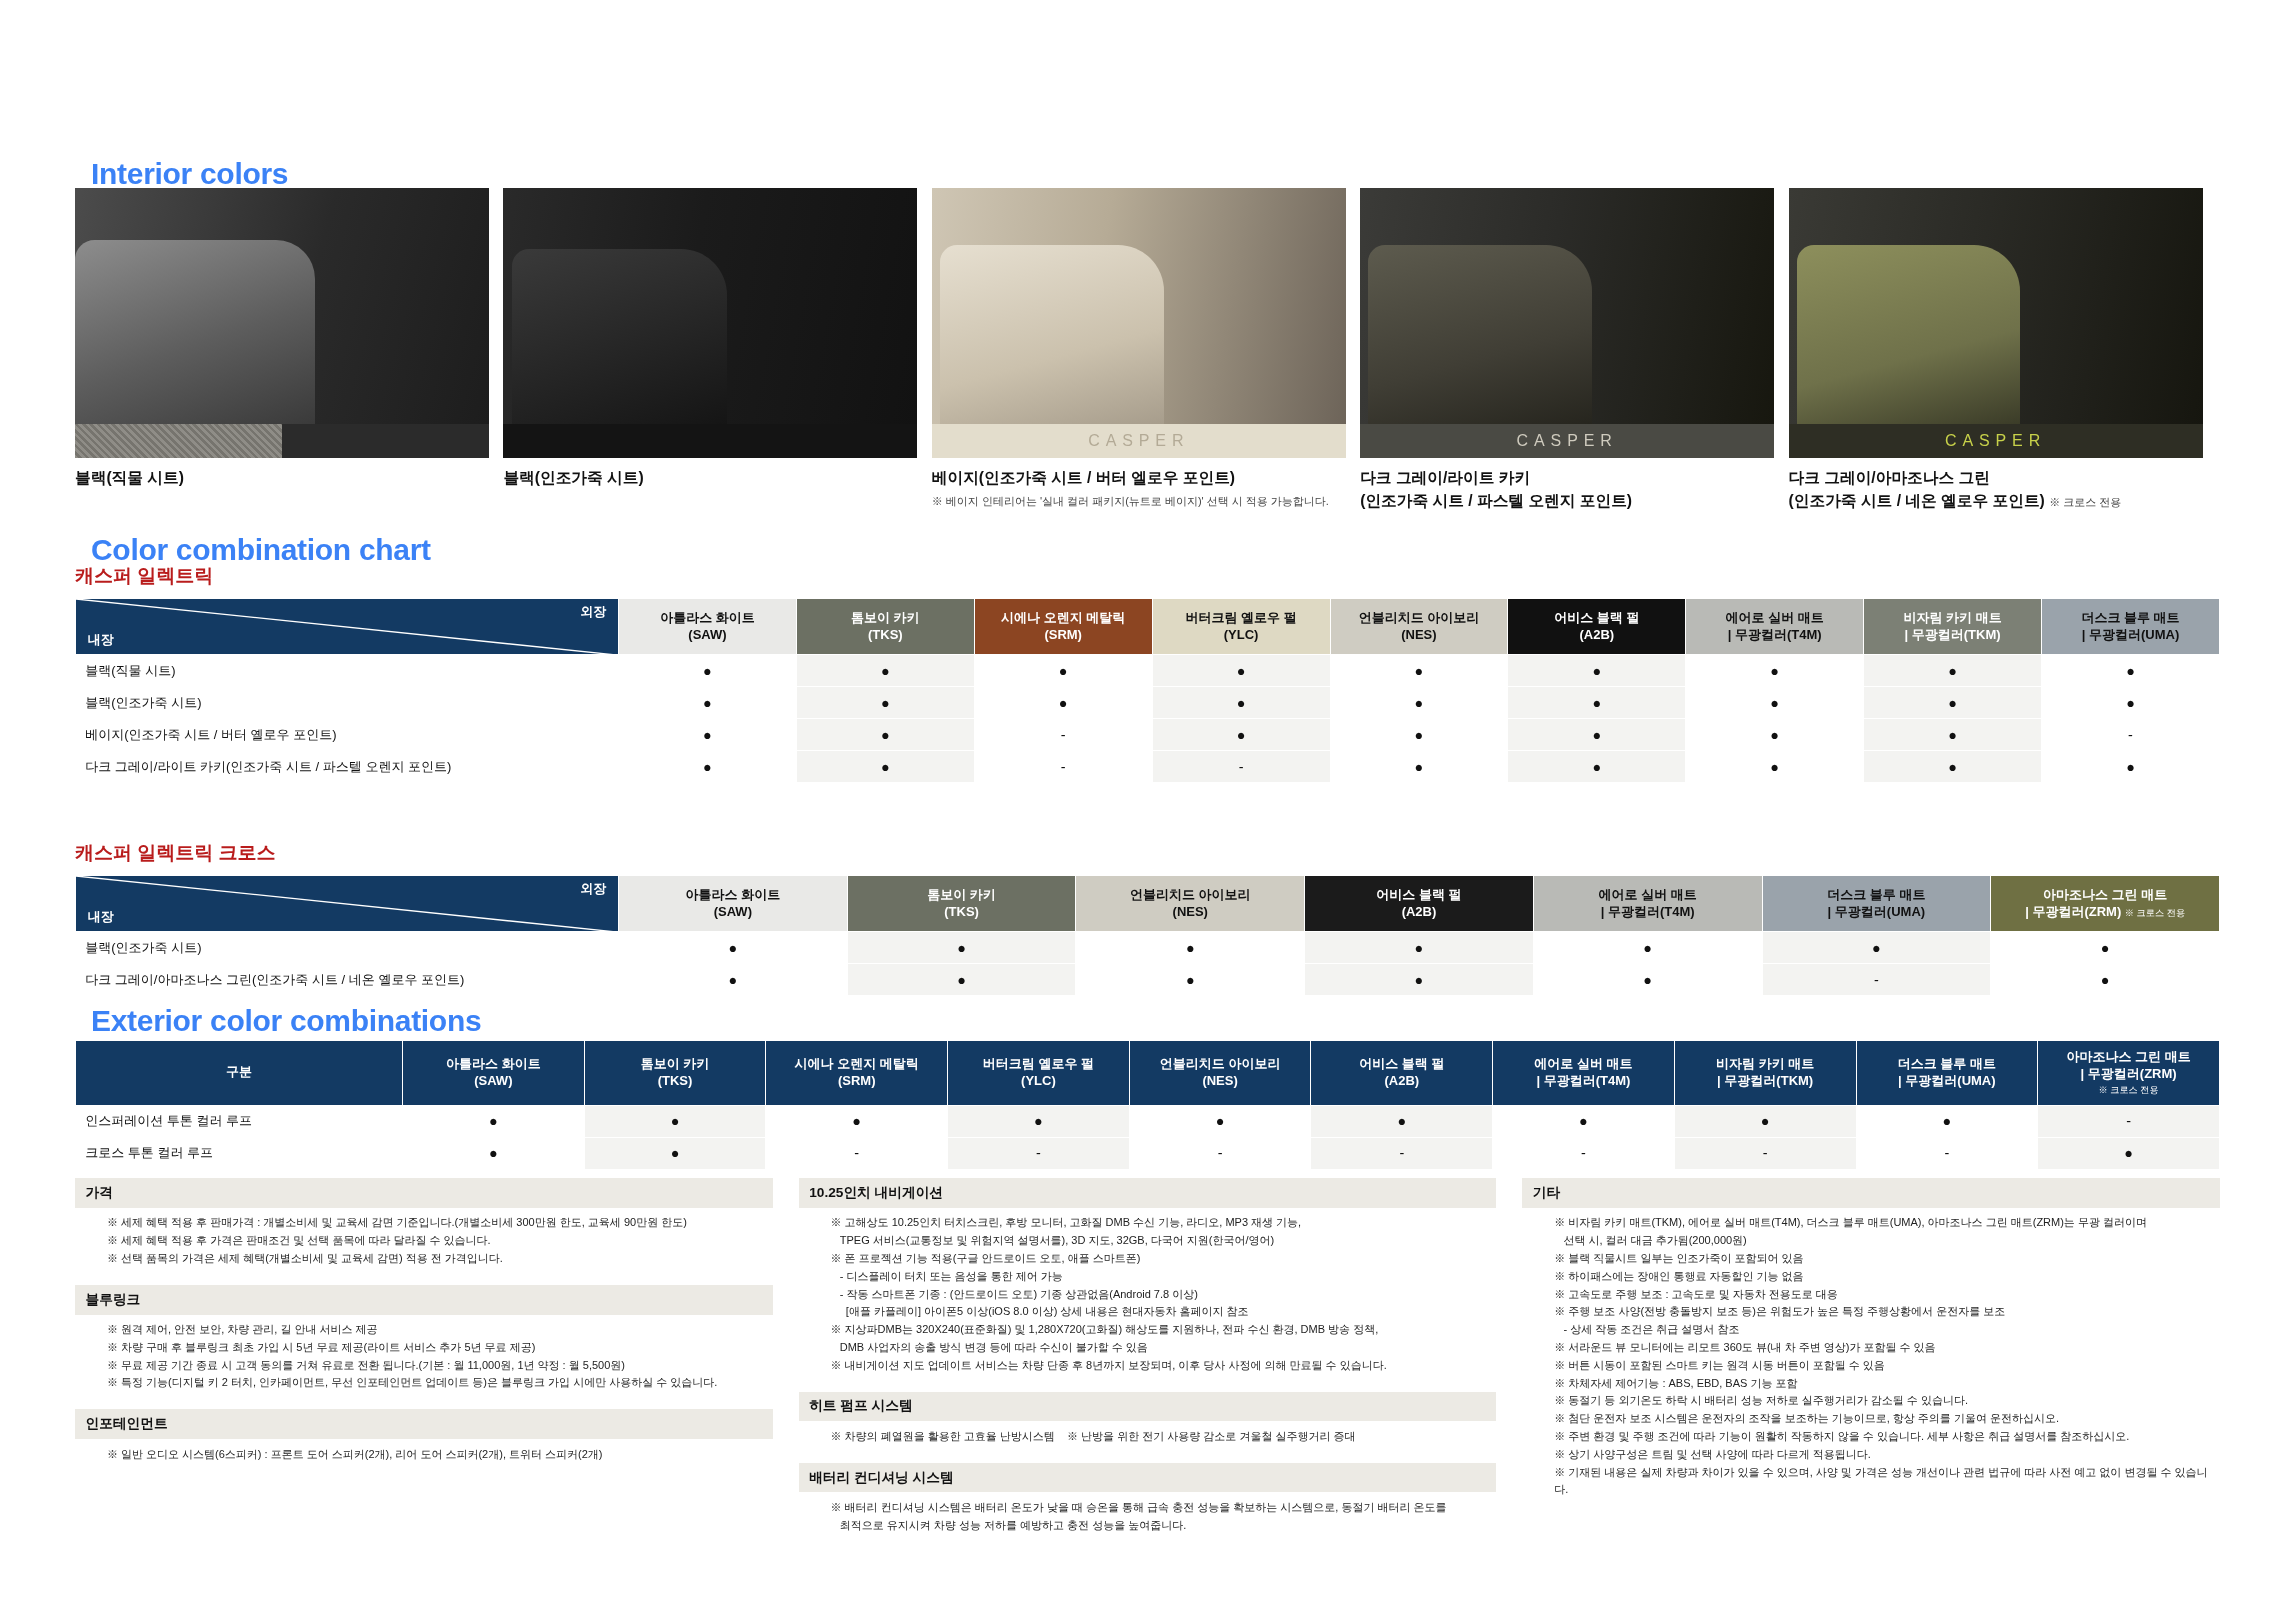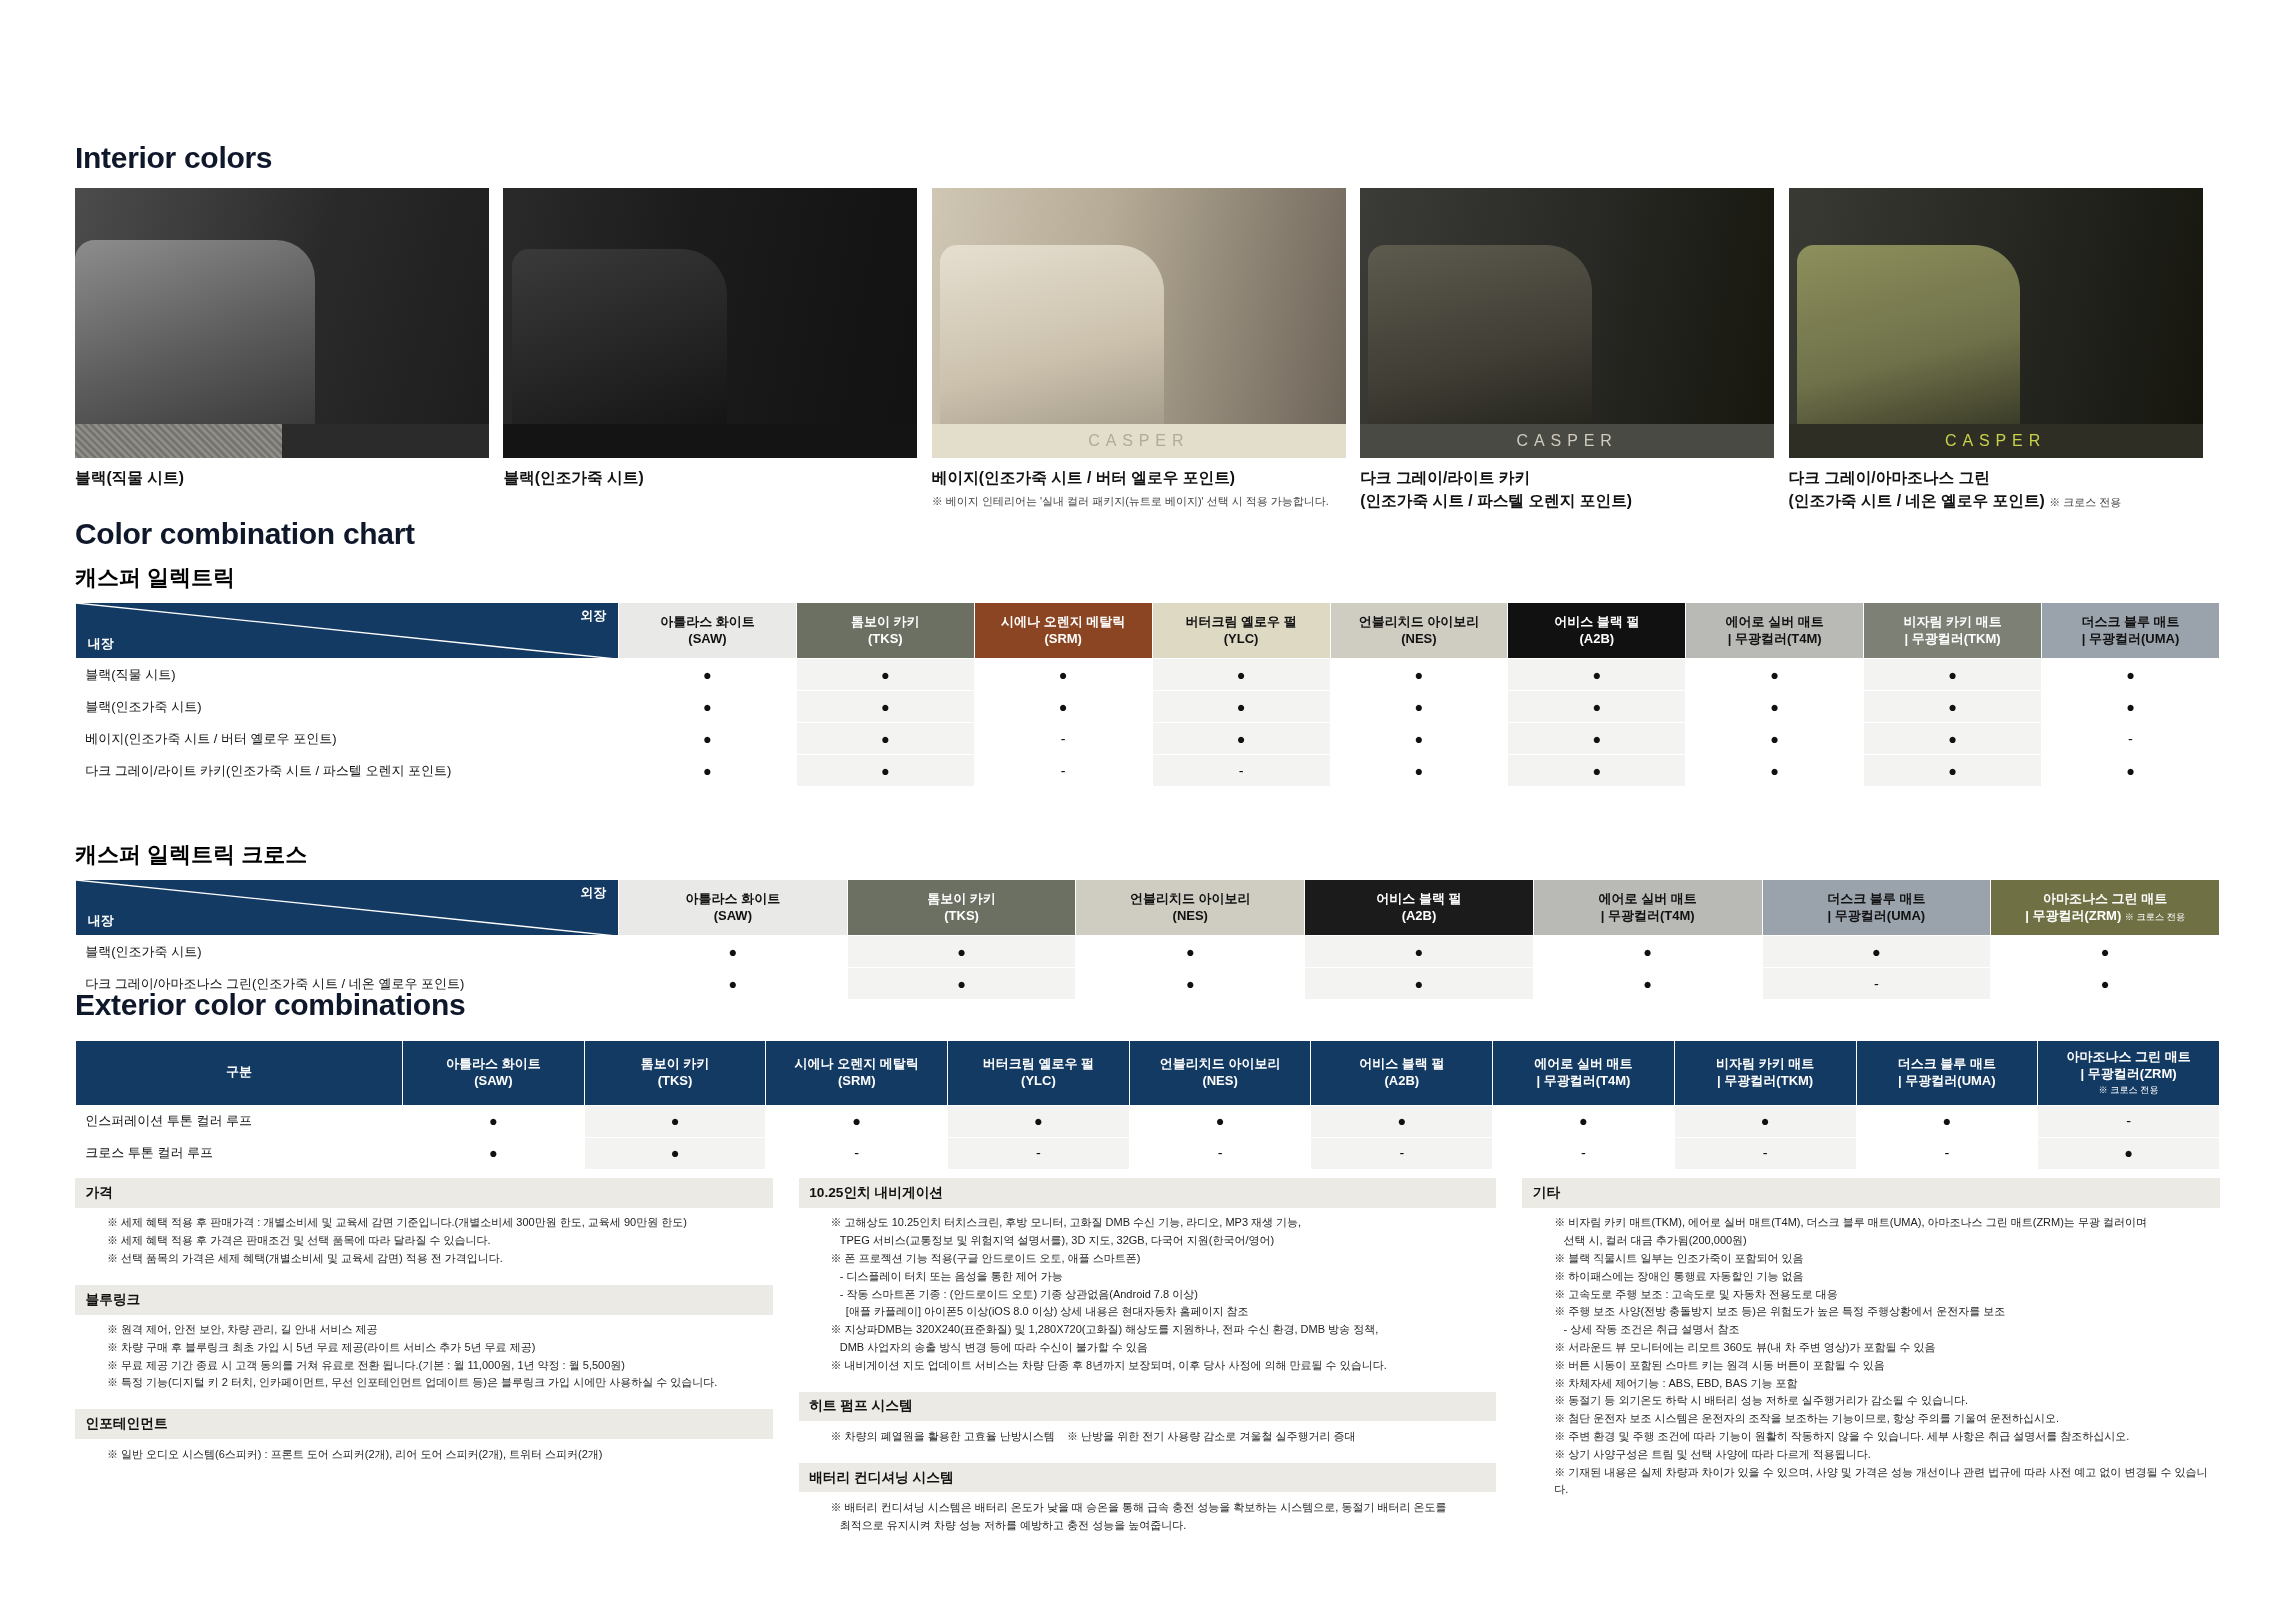--- a/index.html
+++ b/index.html
@@ -9,21 +9,21 @@
     background: #ffffff;
     font-family: "Liberation Sans", sans-serif;
     color: #1a1a1a;
     position: relative;
     overflow: hidden;
   }
   .page { position: relative; width: 2295px; height: 1623px; padding: 0 75px; }
 
   h1.section-title {
     font-size: 30px; font-weight: 700; letter-spacing: -0.3px;
-    margin: 0; padding: 0; color: #0f172a; text-align: right;
+    margin: 16px; padding: 0; color: #3b82f6; text-align: right;
   }
   .title-interior { position:absolute; left:75px; top:141px; }
   .title-combo    { position:absolute; left:75px; top:517px; }
   .title-exterior { position:absolute; left:75px; top:988px; }
 
   
   .interior-row {
     position:absolute; left:75px; top:188px; width:2145px;
     display:flex; gap:14.4px;
   }
@@ -61,21 +61,21 @@
   .p5 { background: linear-gradient(100deg,#3a3a35 0%,#2a2a25 45%,#16160f 100%); }
   .p5::after { content:""; position:absolute; left:2%; top:24%; width:54%; height:76%;
         background:linear-gradient(165deg,#8d8f5c,#6f714a 60%,#3b3c28);
         border-radius:17px 46px 0 0; }
 
   .badge-strip { position:relative; width:414px; height:34px; display:flex;
         align-items:center; justify-content:center; letter-spacing:5.9px;
         font-size:16px; }
 
   
-  .sub-title { font-size:22px; font-weight:700; color:#000000; }
+  .sub-title { font-size:19px; font-weight:700; color:#b91c1c; }
   table.cc { border-collapse:collapse; width:2145px; table-layout:fixed; }
   table.cc th, table.cc td { border:0.7px solid #ffffff; }
   .hdr-blue { background:#133a63; color:#fff; }
   .hdr-cell { color:#fff; font-size:13px; font-weight:700; line-height:1.3;
               text-align:center; padding:7.9px 2.6px; height:56px; vertical-align:middle; }
   .hdr-cell small { display:block; font-weight:700; font-size:13px; }
   .hdr-note { display:block; font-weight:400; font-size:9.2px; margin-top:2px; }
   .diag { position:relative; padding:0; height:56px; }
   .diag .ext { position:absolute; right:11.8px; top:5.2px; font-size:13px; font-weight:700; color:#fff; }
   .diag .int { position:absolute; left:11.8px; bottom:5.2px; font-size:13px; font-weight:700; color:#fff; }

